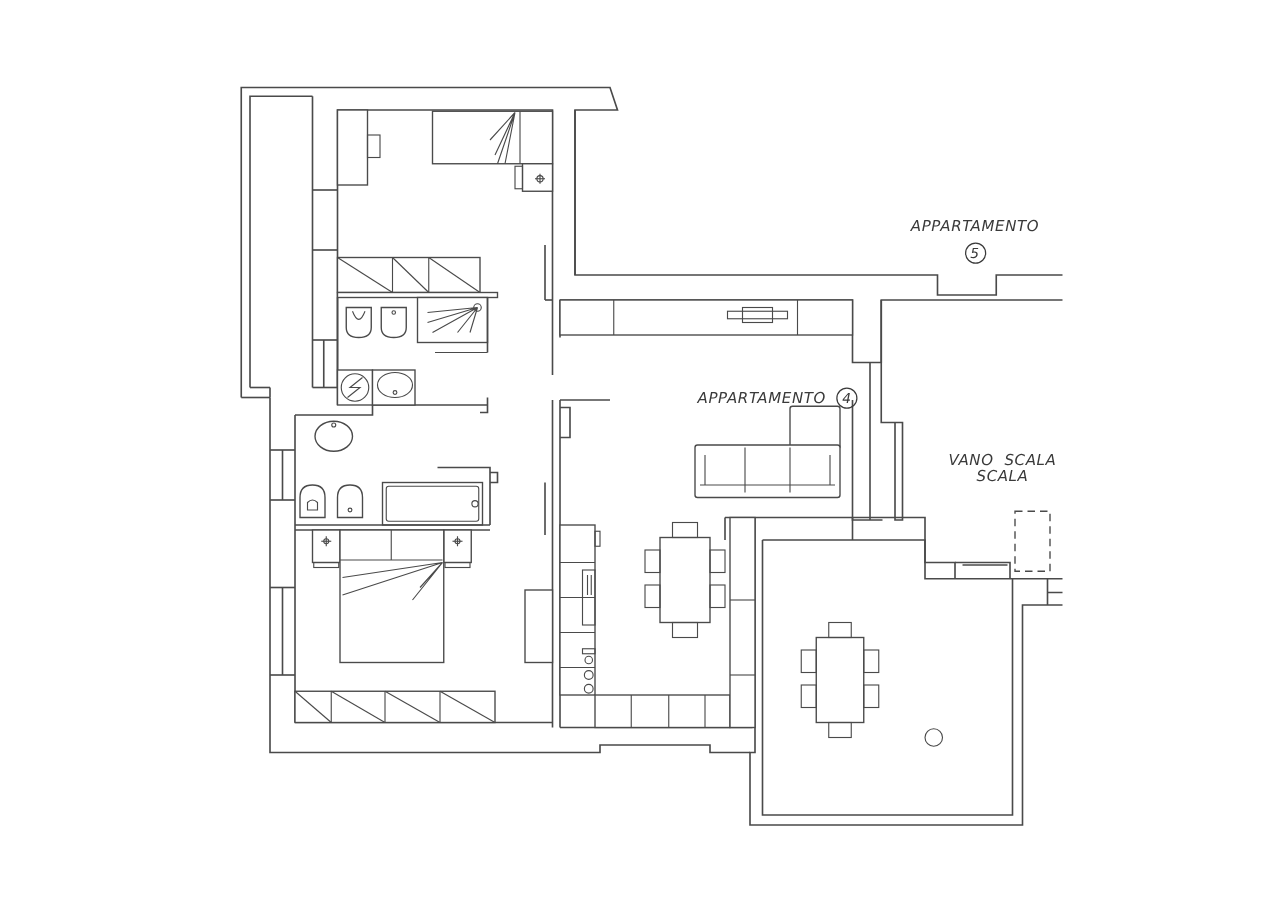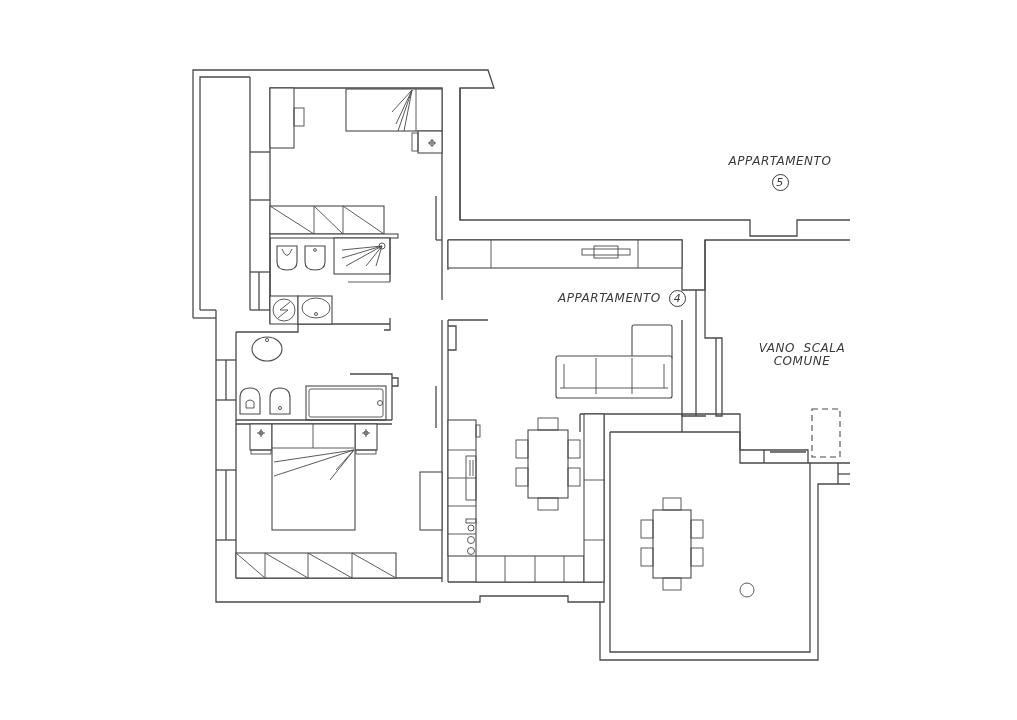--- a/index.html
+++ b/index.html
@@ -2,21 +2,21 @@
 <html><head>
   <meta charset="utf-8">
   <style>
     html, body { margin: 0; padding: 0; background: #ffffff; }
     body { width: 1017px; height: 720px; overflow: hidden; position: relative; font-family: "DejaVu Sans", sans-serif; }
     #plan { position: absolute; left: 0; top: 0; width: 1017px; height: 720px; }
     #plan .w { fill: none; stroke: #4a4a4a; stroke-width: 1.3; }
     #plan .f { fill: #ffffff; stroke: #4a4a4a; stroke-width: 1.1; }
     #plan .t { fill: none; stroke: #4a4a4a; stroke-width: 0.9; }
     #plan .d { fill: none; stroke: #4a4a4a; stroke-width: 1.1; stroke-dasharray: 6 4; }
-    .lbl { position: absolute; color: #3a3a3a; font-family: "DejaVu Sans", sans-serif; font-style: italic; font-size: 12px; letter-spacing: 0.5px; line-height: 13px; text-align: center; white-space: nowrap; }
+    .lbl { position: absolute; color: #3a3a3a; font-family: "DejaVu Sans", sans-serif; font-style: italic; font-size: 12px; letter-spacing: 0.5px; line-height: 13px; text-align: center; white-space: nowrap; margin-top: 20px; }
     .num { display: inline-block; width: 15px; height: 15px; border: 1px solid #3a3a3a; border-radius: 50%; font-size: 11px; line-height: 15px; text-align: center; font-style: italic; }
   </style>
 </head>
 <body>
 
 <svg id="plan" viewBox="0 0 1017 720" xmlns="http://www.w3.org/2000/svg">
 
   <g>
 
     <polyline class="w" points="193,318 193,70 488,70 494,88 460,88 460,220 750,220 750,236 797,236 797,220 850,220"></polyline>
@@ -248,14 +248,14 @@
   <div style="margin-top:6px;"><span class="num">5</span></div>
 </div>
 
 <div class="lbl" style="left:558px; top:290px;">
   <span>APPARTAMENTO</span>
   <span class="num" style="margin-left:4px;">4</span>
 </div>
 
 <div class="lbl" style="left:752px; top:342px; width:100px;">
   <div style="white-space:pre;">VANO  SCALA</div>
-  <div>COMUNE</div>
+  <div>SCALA</div>
 </div>
 
 </body></html>

